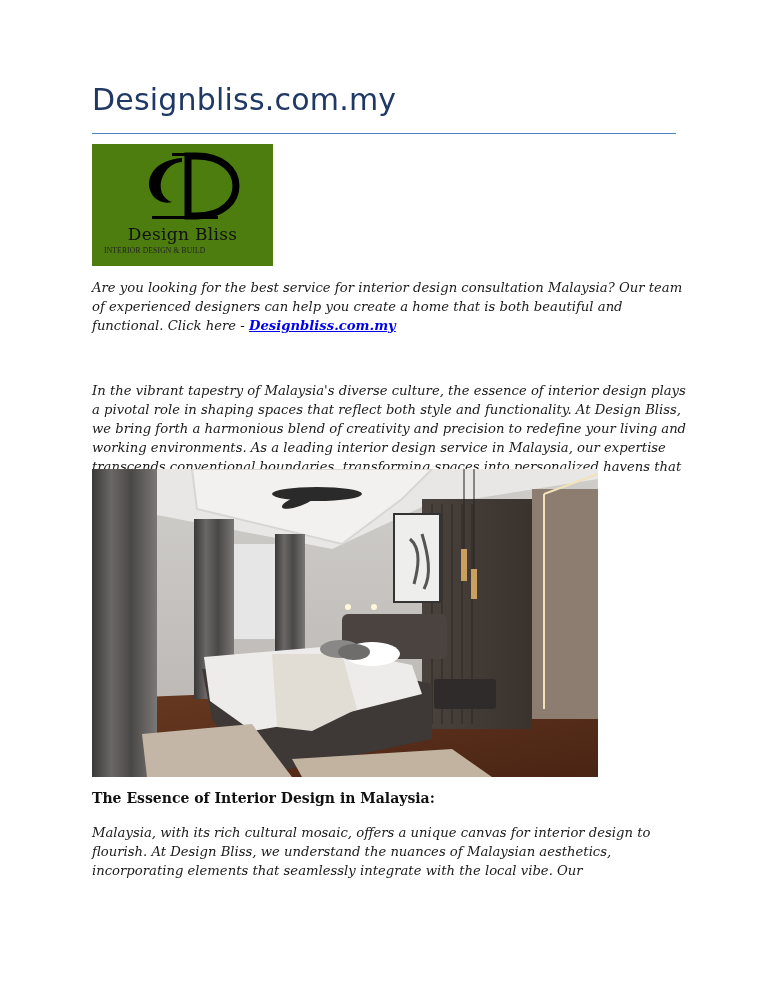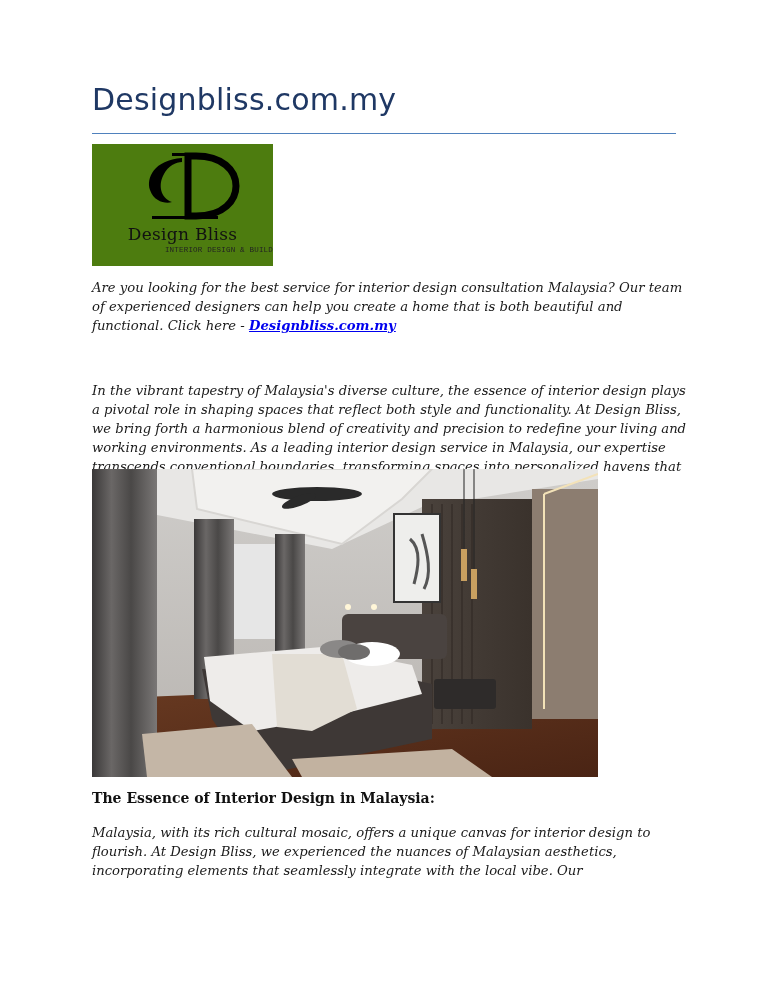--- a/index.html
+++ b/index.html
@@ -18,22 +18,22 @@
     position: absolute; left: 92px; top: 144px; width: 181px; height: 122px;
     background: #4d7c0f;
   }
   .logo svg { display: block; }
   .logo-name {
     position: absolute; left: 0; width: 100%; top: 80px; text-align: center;
     font-family: "DejaVu Serif", serif; font-size: 17px; color: #111;
     letter-spacing: 0.3px;
   }
   .logo-tag {
-    position: absolute; left: 0; width: 100%; top: 102px; text-align: right;
-    font-family: Liberation Mono, monospace; font-size: 7.5px; color: #222;
+    position: absolute; left: 12px; width: 100%; top: 102px; text-align: left;
+    font-family: Liberation Serif, serif; font-size: 7.5px; color: #222;
     letter-spacing: 0.2px;
   }
   .para {
     position: absolute; left: 92px; width: 600px;
     font-family: "DejaVu Serif", serif; font-size: 13.2px; line-height: 19px;
     color: #1a1a1a; margin: 0; font-style: italic;
   }
   .para a { color: #0000ee; font-weight: bold; text-decoration: underline; }
   .p1 { top: 278px; }
   .p2 { top: 345px; margin-top: 36px; }
@@ -147,13 +147,13 @@
 
     <rect x="342" y="210" width="62" height="30" rx="3" fill="#2e2b2a"></rect>
 
     <polygon points="50,265 160,255 200,308 55,308" fill="#c4b6a6"></polygon>
     <polygon points="200,290 360,280 400,308 210,308" fill="#c2b2a0"></polygon>
   </svg>
 </div>
 
 <h2 class="heading">The Essence of Interior Design in Malaysia:</h2>
 
-<p class="para p3">Malaysia, with its rich cultural mosaic, offers a unique canvas for interior design to flourish. At Design Bliss, we experienced the nuances of Malaysian aesthetics, incorporating elements that seamlessly integrate with the local vibe. Our</p>
+<p class="para p3">Malaysia, with its rich cultural mosaic, offers a unique canvas for interior design to flourish. At Design Bliss, we understand the nuances of Malaysian aesthetics, incorporating elements that seamlessly integrate with the local vibe. Our</p>
 
 </body></html>

